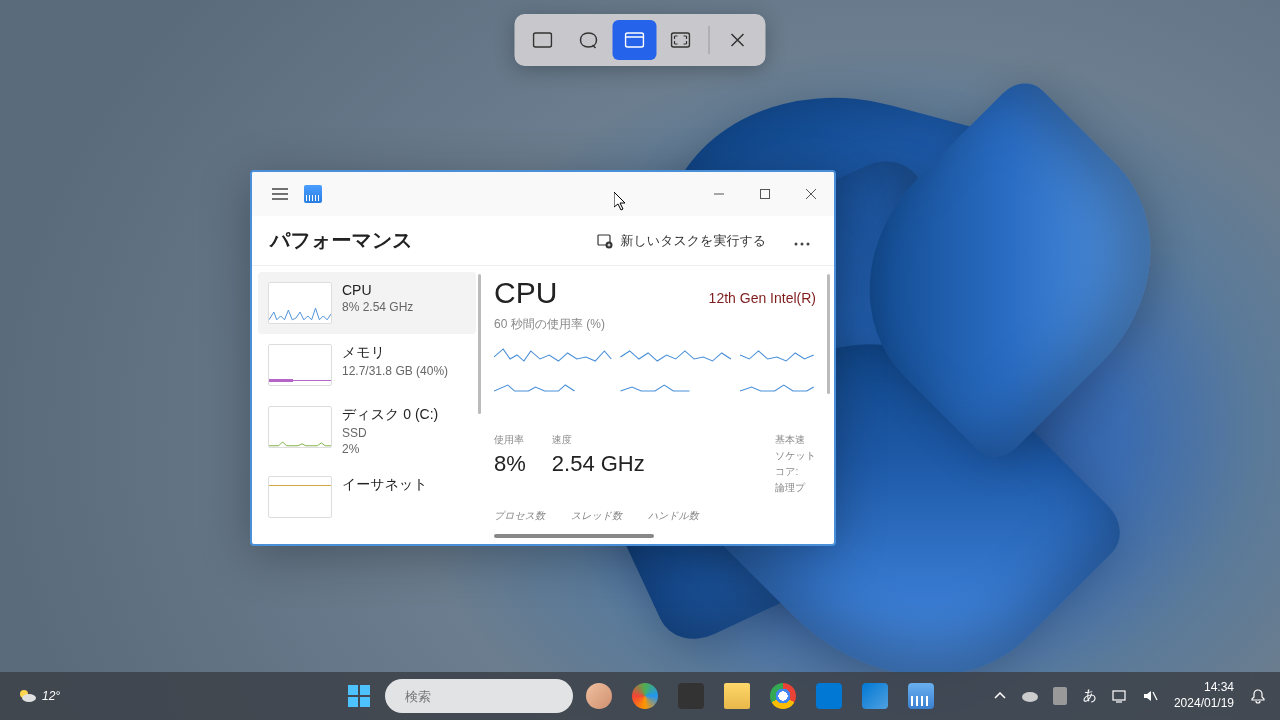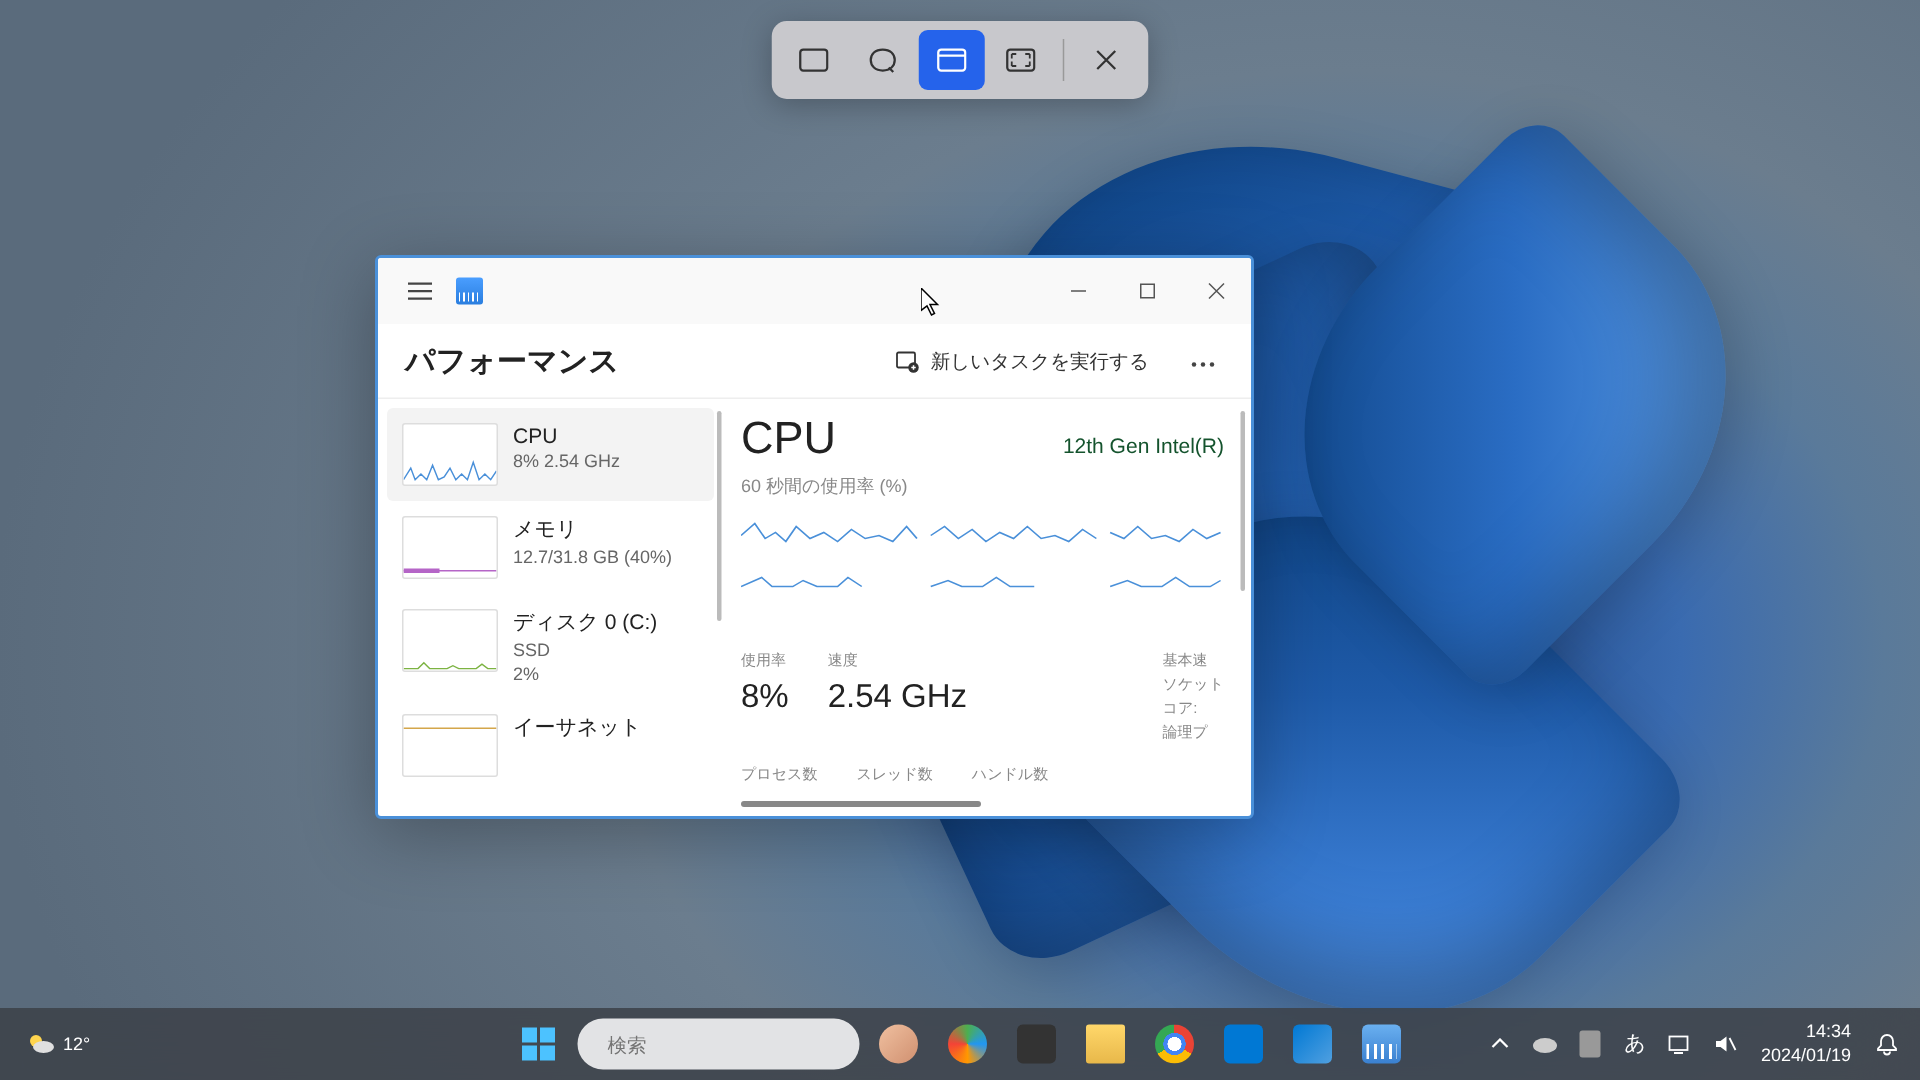--- a/index.html
+++ b/index.html
@@ -41,35 +41,35 @@
 .tm-item.selected { background: #f3f3f3; border-radius: 4px; }
 .tm-spark { width: 64px; height: 42px; border: 1px solid #ddd; border-radius: 2px; position: relative; background: #fff; flex-shrink: 0; overflow: hidden; }
 .tm-item-text { display: flex; flex-direction: column; gap: 2px; }
 .tm-item-name { font-size: 14px; color: #222; }
 .tm-item-sub { font-size: 12px; color: #666; }
 
 .tm-main { flex: 1; padding: 10px 18px; overflow: hidden; position: relative; }
 .tm-main-scroll { position: absolute; right: 4px; top: 8px; width: 3px; height: 120px; background: #bbb; border-radius: 2px; }
 .tm-main-head { display: flex; align-items: baseline; justify-content: space-between; }
 .tm-main-title { font-size: 30px; font-weight: 400; color: #222; }
-.tm-main-sub { font-size: 14px; color: #14532d; }
+.tm-main-sub { font-size: 14px; color: #7f1d1d; }
 .tm-chart-label { font-size: 12px; color: #888; margin-top: 6px; }
 .tm-chart { width: 100%; height: 74px; margin-top: 4px; position: relative; }
 .tm-chart svg { width: 100%; height: 100%; }
 .tm-stats { display: flex; margin-top: 22px; gap: 26px; }
 .tm-stat-col { display: flex; flex-direction: column; gap: 4px; }
 .tm-stat-label { font-size: 10px; color: #888; }
 .tm-stat-value { font-size: 22px; color: #222; }
-.tm-stats2 { display: flex; margin-top: 14px; gap: 26px; }
+.tm-stats2 { display: flex; margin-top: 14px; gap: 26px; font-style: italic; }
 .tm-hscroll { position: absolute; bottom: 6px; left: 18px; width: 160px; height: 4px; background: #888; border-radius: 2px; }
 
 
 .taskbar { position: absolute; bottom: 0; left: 0; right: 0; height: 48px; background: rgba(60,65,72,0.85); backdrop-filter: blur(20px); display: flex; align-items: center; }
 .tb-left { position: absolute; left: 8px; display: flex; align-items: center; gap: 6px; }
-.tb-weather { display: flex; align-items: center; gap: 4px; color: #fff; font-size: 12px; padding: 4px 8px; border-radius: 4px; }
+.tb-weather { display: flex; align-items: center; gap: 4px; color: #fff; font-size: 12px; padding: 4px 8px; border-radius: 4px; font-style: italic; }
 .tb-center { position: absolute; left: 50%; transform: translateX(-50%); display: flex; align-items: center; gap: 6px; }
 .tb-start { width: 40px; height: 40px; display: flex; align-items: center; justify-content: center; cursor: pointer; border-radius: 4px; }
 .win-logo { width: 22px; height: 22px; display: grid; grid-template: 1fr 1fr / 1fr 1fr; gap: 2px; }
 .win-logo div { background: #4cc2ff; }
 .tb-search { width: 188px; height: 34px; background: rgba(255,255,255,0.85); border-radius: 17px; display: flex; align-items: center; padding: 0 12px; gap: 8px; cursor: text; }
 .tb-search input { border: none; background: transparent; outline: none; font-size: 13px; color: #666; flex: 1; }
 .tb-icon { width: 40px; height: 40px; display: flex; align-items: center; justify-content: center; cursor: pointer; border-radius: 4px; position: relative; }
 .tb-icon-img { width: 26px; height: 26px; border-radius: 4px; }
 .tb-right { position: absolute; right: 8px; display: flex; align-items: center; gap: 2px; color: #fff; font-size: 12px; }
 .tb-tray { width: 28px; height: 40px; display: flex; align-items: center; justify-content: center; cursor: pointer; }

